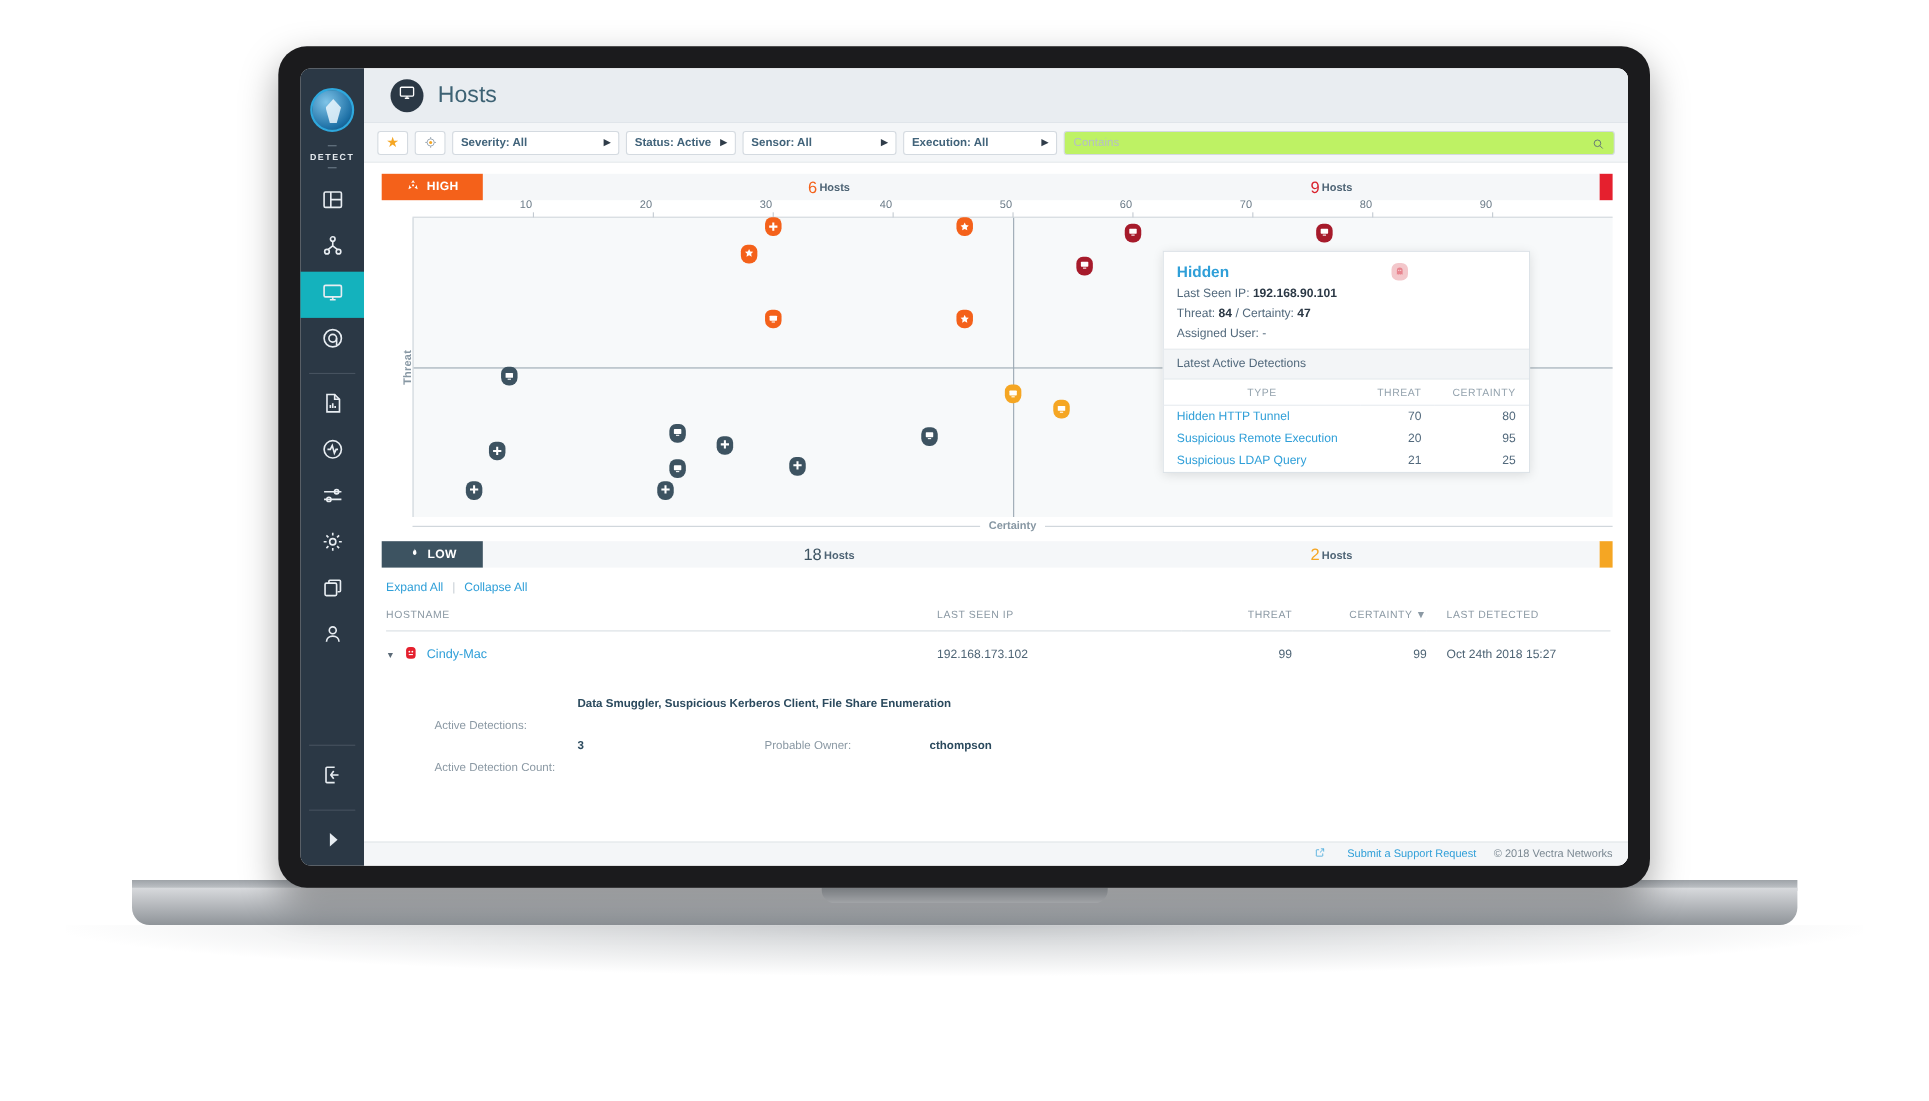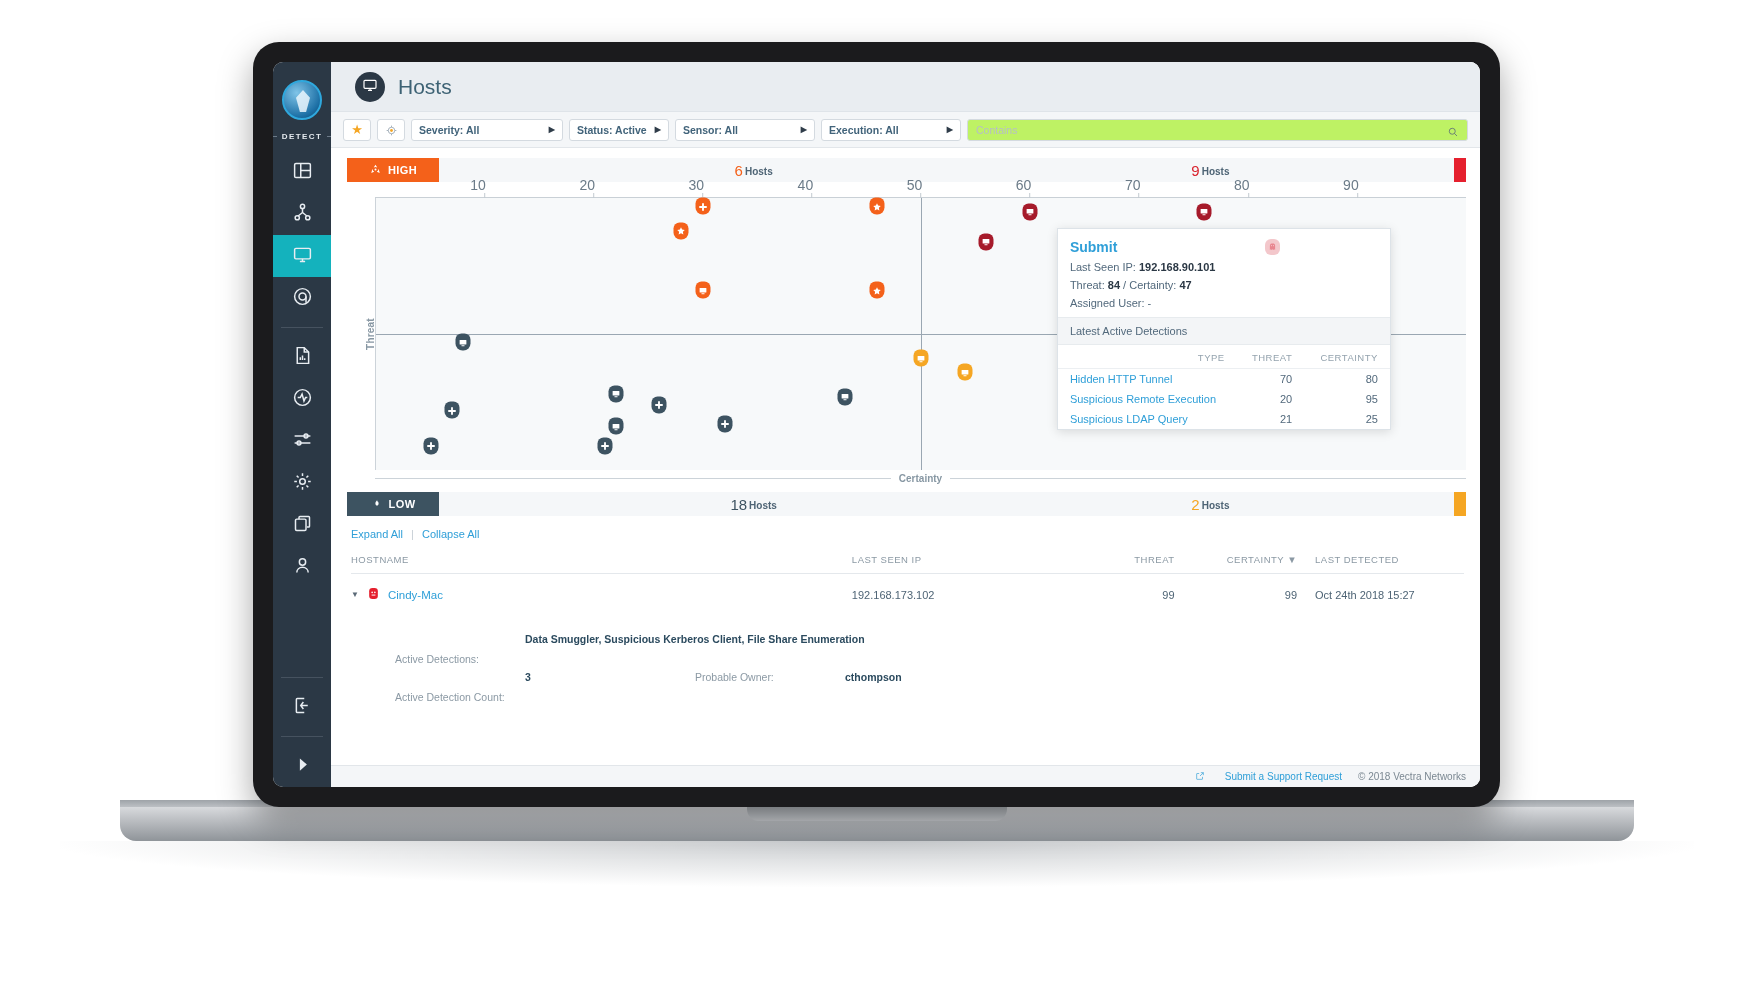--- a/index.html
+++ b/index.html
@@ -60,20 +60,21 @@
     border: 2px solid #2fa8dd; position: relative;
   }
   .logo::after {
     content:""; position:absolute; left:12px; top:8px; width:14px; height:22px;
     background:#eaf6fd; clip-path: polygon(50% 0,100% 35%,72% 100%,28% 100%,0 35%);
     opacity:.85;
   }
   .detect-row {
     display:flex; align-items:center; gap:5px; width:100%; justify-content:center;
     margin: 6px 0 10px;
+    flex-direction: column;
   }
   .detect-row .dash { width: 8px; height: 1px; background: #6c7a88; }
   .detect-label { font-size: 8px; letter-spacing: 1.4px; color: #e4e9ee; font-weight: 700; }
 
   .nav-icon {
     width: 58px; height: 42px; display:flex; align-items:center; justify-content:center;
     cursor: pointer;
   }
   .nav-icon svg { width: 21px; height: 21px; stroke:#e8edf2; fill:none; stroke-width:1.7; }
   .nav-icon.active { background: #14b2bd; }
@@ -148,21 +149,21 @@
   }
   .count .num { font-size: 15px; font-weight: 400; vertical-align: -1px; margin-right: 2px; }
   .num-orange { color: #f4611a; } .num-red { color: #d9232e; }
   .num-slate { color: #3d5361; } .num-amber { color: #f5a623; }
 
   
   .axis-row { position: relative; height: 16px; margin-left: 28px; }
   .axis-line { position:absolute; left:0; right:0; bottom:0; height:1px; background:#c9d0d6; }
   .tick { position: absolute; bottom: 0; transform: translateX(-50%); text-align:center; }
   .tick .tl { position:absolute; left:50%; bottom:0; width:1px; height:5px; background:#c3cad1; }
-  .tick .tx { font-size: 14px; color: #6b7b88; position: relative; top: -4px; right: 6px; margin-top: 32px; }
+  .tick .tx { font-size: 10px; color: #6b7b88; position: relative; top: -4px; right: 6px; margin-top: 32px; }
 
   .plotwrap { position: relative; height: 272px; margin-left: 28px; }
   .plot {
     position: absolute; inset: 0; background: #f7f9fa;
     border-left: 1px solid #ccd3d9;
   }
   .grid-v { position: absolute; top: 0; bottom: 0; width: 1px; background: #9aa7b2; }
   .grid-h { position: absolute; left: 0; right: 0; height: 1px; background: #9aa7b2; }
   .ylabel {
     position: absolute; left: -20px; top: 50%; transform: translateY(-50%) rotate(-90deg);
@@ -204,21 +205,21 @@
   .pop-line b { color: #2b3845; }
   .pop-sub {
     background: #f3f5f7; padding: 7px 12px; font-size: 11px; color: #52697c;
     border-top: 1px solid #e7ebee; border-bottom: 1px solid #e7ebee;
   }
   .pop-table { width: 100%; border-collapse: collapse; }
   .pop-table th {
     font-size: 9.5px; color: #94a3ae; font-weight: 400; letter-spacing: .5px;
     text-align: right; padding: 7px 12px 5px; border-bottom: 1px solid #eceff2;
   }
-  .pop-table th.l { text-align: right; }
+  .pop-table th.l { text-align: center; }
   .pop-table td {
     font-size: 11px; padding: 4px 12px; text-align: right; color: #52697c;
   }
   .pop-table td.l { text-align: left; color: #2f9fd8; }
 
   
   .lowzone { padding: 6px 14px 0 16px; }
 
   
   .tablezone { padding: 12px 16px 0 20px; flex: 1 1 auto; background:#fff; }
@@ -599,21 +600,21 @@
                   </div>
                   <div class="pin p-slate" style="left: 21%; top: 91%;">
                     <span><svg viewBox="0 0 24 24">
                         <path d="M9.5 2h5v7.5H22v5h-7.5V22h-5v-7.5H2v-5h7.5z" fill="#fff"></path>
                       </svg></span>
                   </div>
                 </div>
 
               <div class="popup" style="left:62.5%; top:11%;">
                 <div class="pop-head">
-                  <div class="pop-title">Submit</div>
+                  <div class="pop-title">Hidden</div>
                   <div class="pop-ghost">
                     <svg viewBox="0 0 24 24">
                         <path d="M12 3a7 7 0 0 0-7 7v11l2.3-2 2.3 2 2.4-2 2.4 2 2.3-2 2.3 2V10a7 7 0 0 0-7-7z" fill="#e8858f"></path>
                         <circle cx="9.6" cy="10" r="1.3" fill="#fff"></circle>
                         <circle cx="14.4" cy="10" r="1.3" fill="#fff"></circle>
                       </svg>
                   </div>
                   <div class="pop-line">
                     <span>Last Seen IP:</span>
                     <b>192.168.90.101</b>

